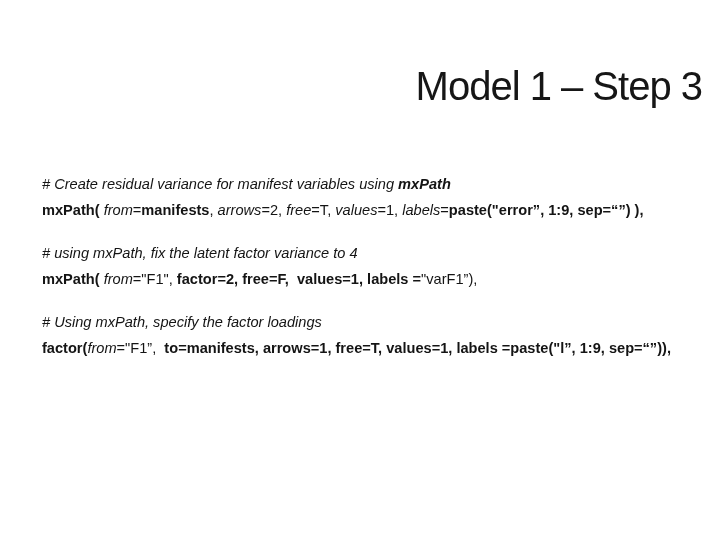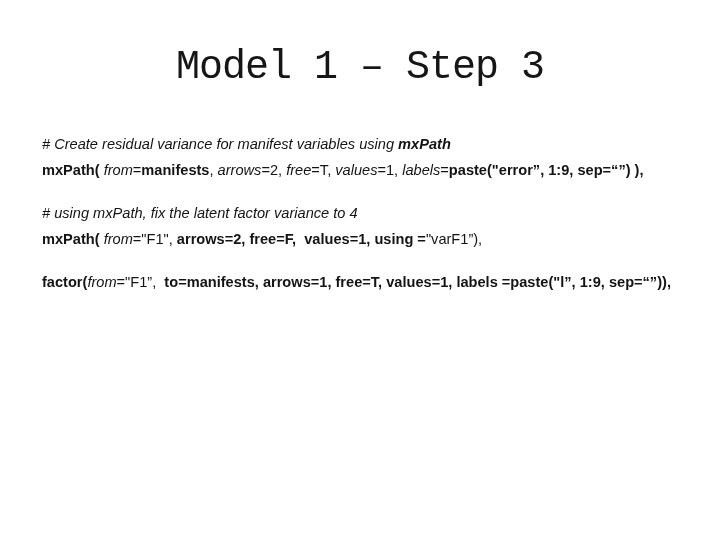--- a/index.html
+++ b/index.html
@@ -10,32 +10,31 @@
   .slide {
     position: relative;
     width: 720px;
     height: 540px;
     background: #ffffff;
     font-family: "Liberation Sans", sans-serif;
     color: #141414;
     overflow: hidden;
   }
   .title {
-    margin: 0;
+    margin: 18px;
     padding-top: 46px;
-    text-align: center;
+    text-align: right;
     font-size: 40px;
     line-height: 44px;
     font-weight: 500;
     letter-spacing: -1px;
     color: #161616;
-    font-family: Liberation Mono, monospace;
   }
   .content {
-    margin-top: 41px;
+    margin-top: 63px;
     padding: 0 24px 0 42px;
   }
   .block {
     margin: 0 0 17px 0;
   }
   .line {
     margin: 0;
     font-size: 14.6px;
     line-height: 26px;
     white-space: pre-wrap;
@@ -56,21 +55,22 @@
 
   <div class="content">
 
     <div class="block">
       <p class="line"><span class="s-i"># Create residual variance for manifest variables using </span><span class="s-bi">mxPath</span></p>
       <p class="line"><span class="s-b">mxPath</span><span class="s-b">( </span><span class="s-i">from</span><span class="s-n">=</span><span class="s-b">manifests</span><span class="s-n">, </span><span class="s-i">arrows</span><span class="s-n">=2, </span><span class="s-i">free</span><span class="s-n">=T, </span><span class="s-i">values</span><span class="s-n">=1, </span><span class="s-i">labels</span><span class="s-n">=</span><span class="s-b">paste("error”, 1:9, sep=“”) ),</span></p>
     </div>
 
     <div class="block">
       <p class="line"><span class="s-i"># using mxPath, fix the latent factor variance to 4</span></p>
-      <p class="line"><span class="s-b">mxPath</span><span class="s-b">( </span><span class="s-i">from</span><span class="s-n">="F1", </span><span class="s-b">arrows=2, free=F,  values=1, using =</span><span class="s-n">"varF1”),</span></p>
+      <p class="line"><span class="s-b">mxPath</span><span class="s-b">( </span><span class="s-i">from</span><span class="s-n">="F1", </span><span class="s-b">factor=2, free=F,  values=1, labels =</span><span class="s-n">"varF1”),</span></p>
     </div>
 
     <div class="block">
+      <p class="line"><span class="s-i"># Using mxPath, specify the factor loadings</span></p>
       <p class="line"><span class="s-b">factor(</span><span class="s-i">from</span><span class="s-n">="F1”,  </span><span class="s-b">to=manifests, arrows=1, free=T, values=1, labels =paste("l”, 1:9, sep=“”)),</span></p>
     </div>
 
   </div>
 </div>
 
 </body></html>

